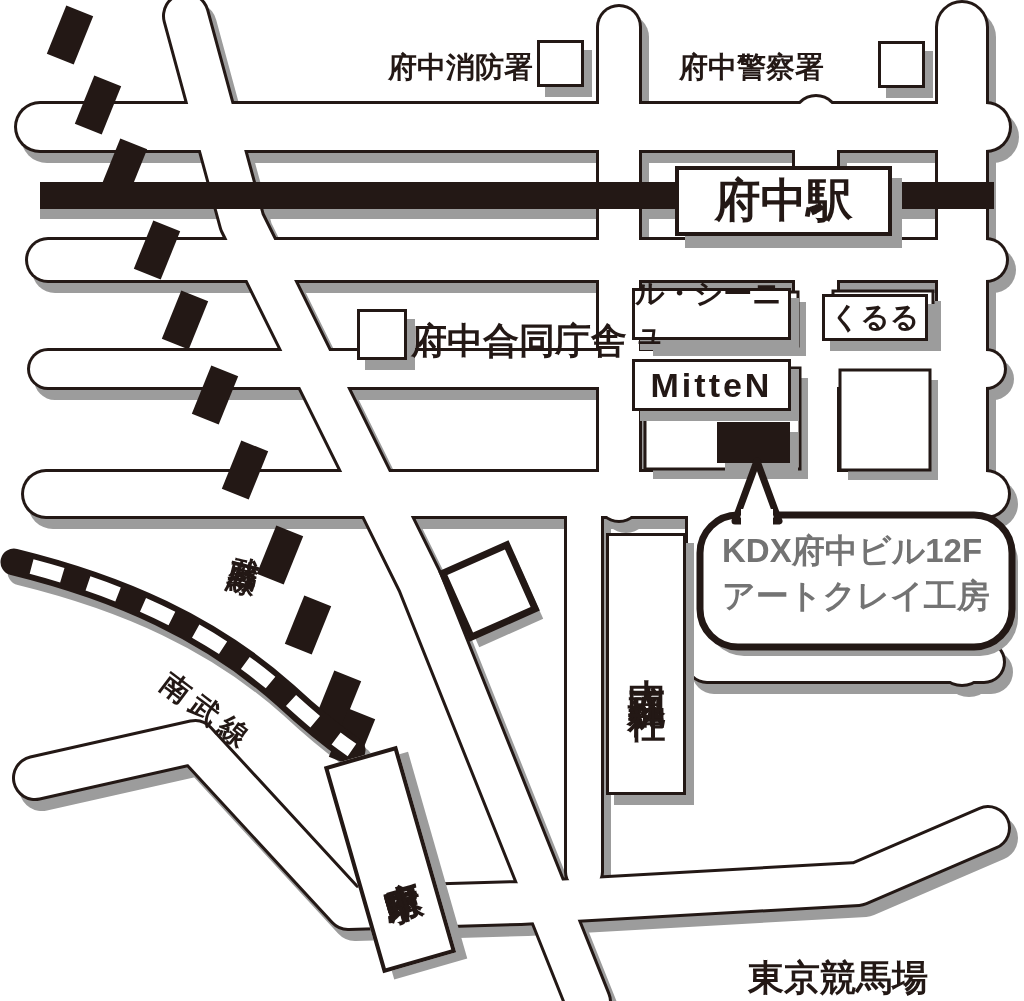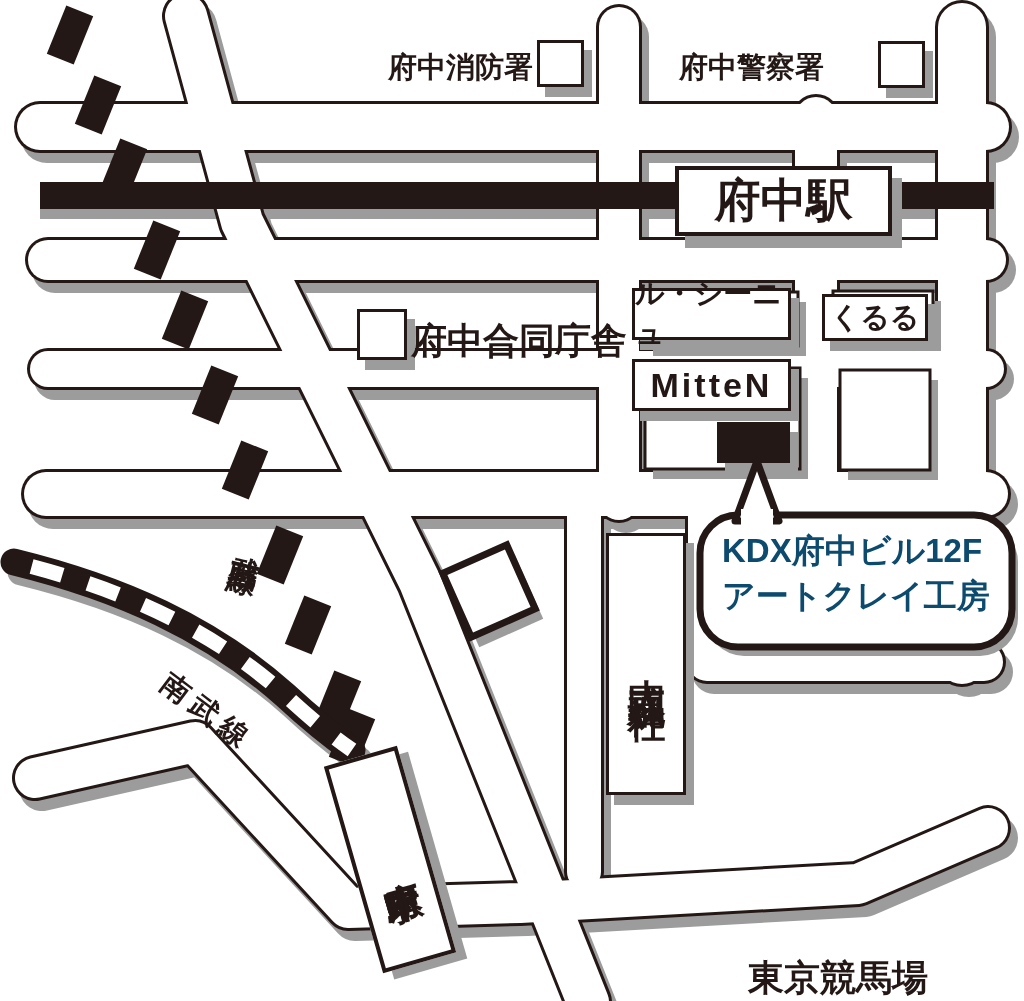--- a/index.html
+++ b/index.html
@@ -10,21 +10,21 @@
        font-family:"Liberation Sans",sans-serif;}
   .lblbox{position:absolute;background:#ffffff;border:3px solid #231815;
           box-shadow:8px 10px 0 #9c9c9c;display:flex;align-items:center;justify-content:center;
           font-weight:bold;color:#231815;box-sizing:border-box;}
   .sqbox{position:absolute;background:#ffffff;border:3px solid #231815;
          box-shadow:8px 10px 0 #9c9c9c;box-sizing:border-box;}
   .vtext{writing-mode:vertical-rl;text-orientation:upright;}
   .station-main{border-width:4px;box-shadow:10px 12px 0 #9c9c9c;text-align:center;}
   .honmachi{transform:rotate(-16deg);transform-origin:50% 50%;border-width:4px;
             box-shadow:9px 9px 0 #9c9c9c;}
-  .callout-text{position:absolute;font-weight:bold;color:#0c4a6e;line-height:45px;}
+  .callout-text{position:absolute;font-weight:bold;color:#737373;line-height:45px;}
 </style>
 </head>
 <body>
 
 <div class="map">
 
   <svg width="1024" height="1001" viewBox="0 0 1024 1001">
 
     <g transform="translate(7,10)" stroke="#9c9c9c" fill="none" stroke-linecap="round" stroke-linejoin="round">
       <path d="M40 127 H986" stroke-width="52"></path>

